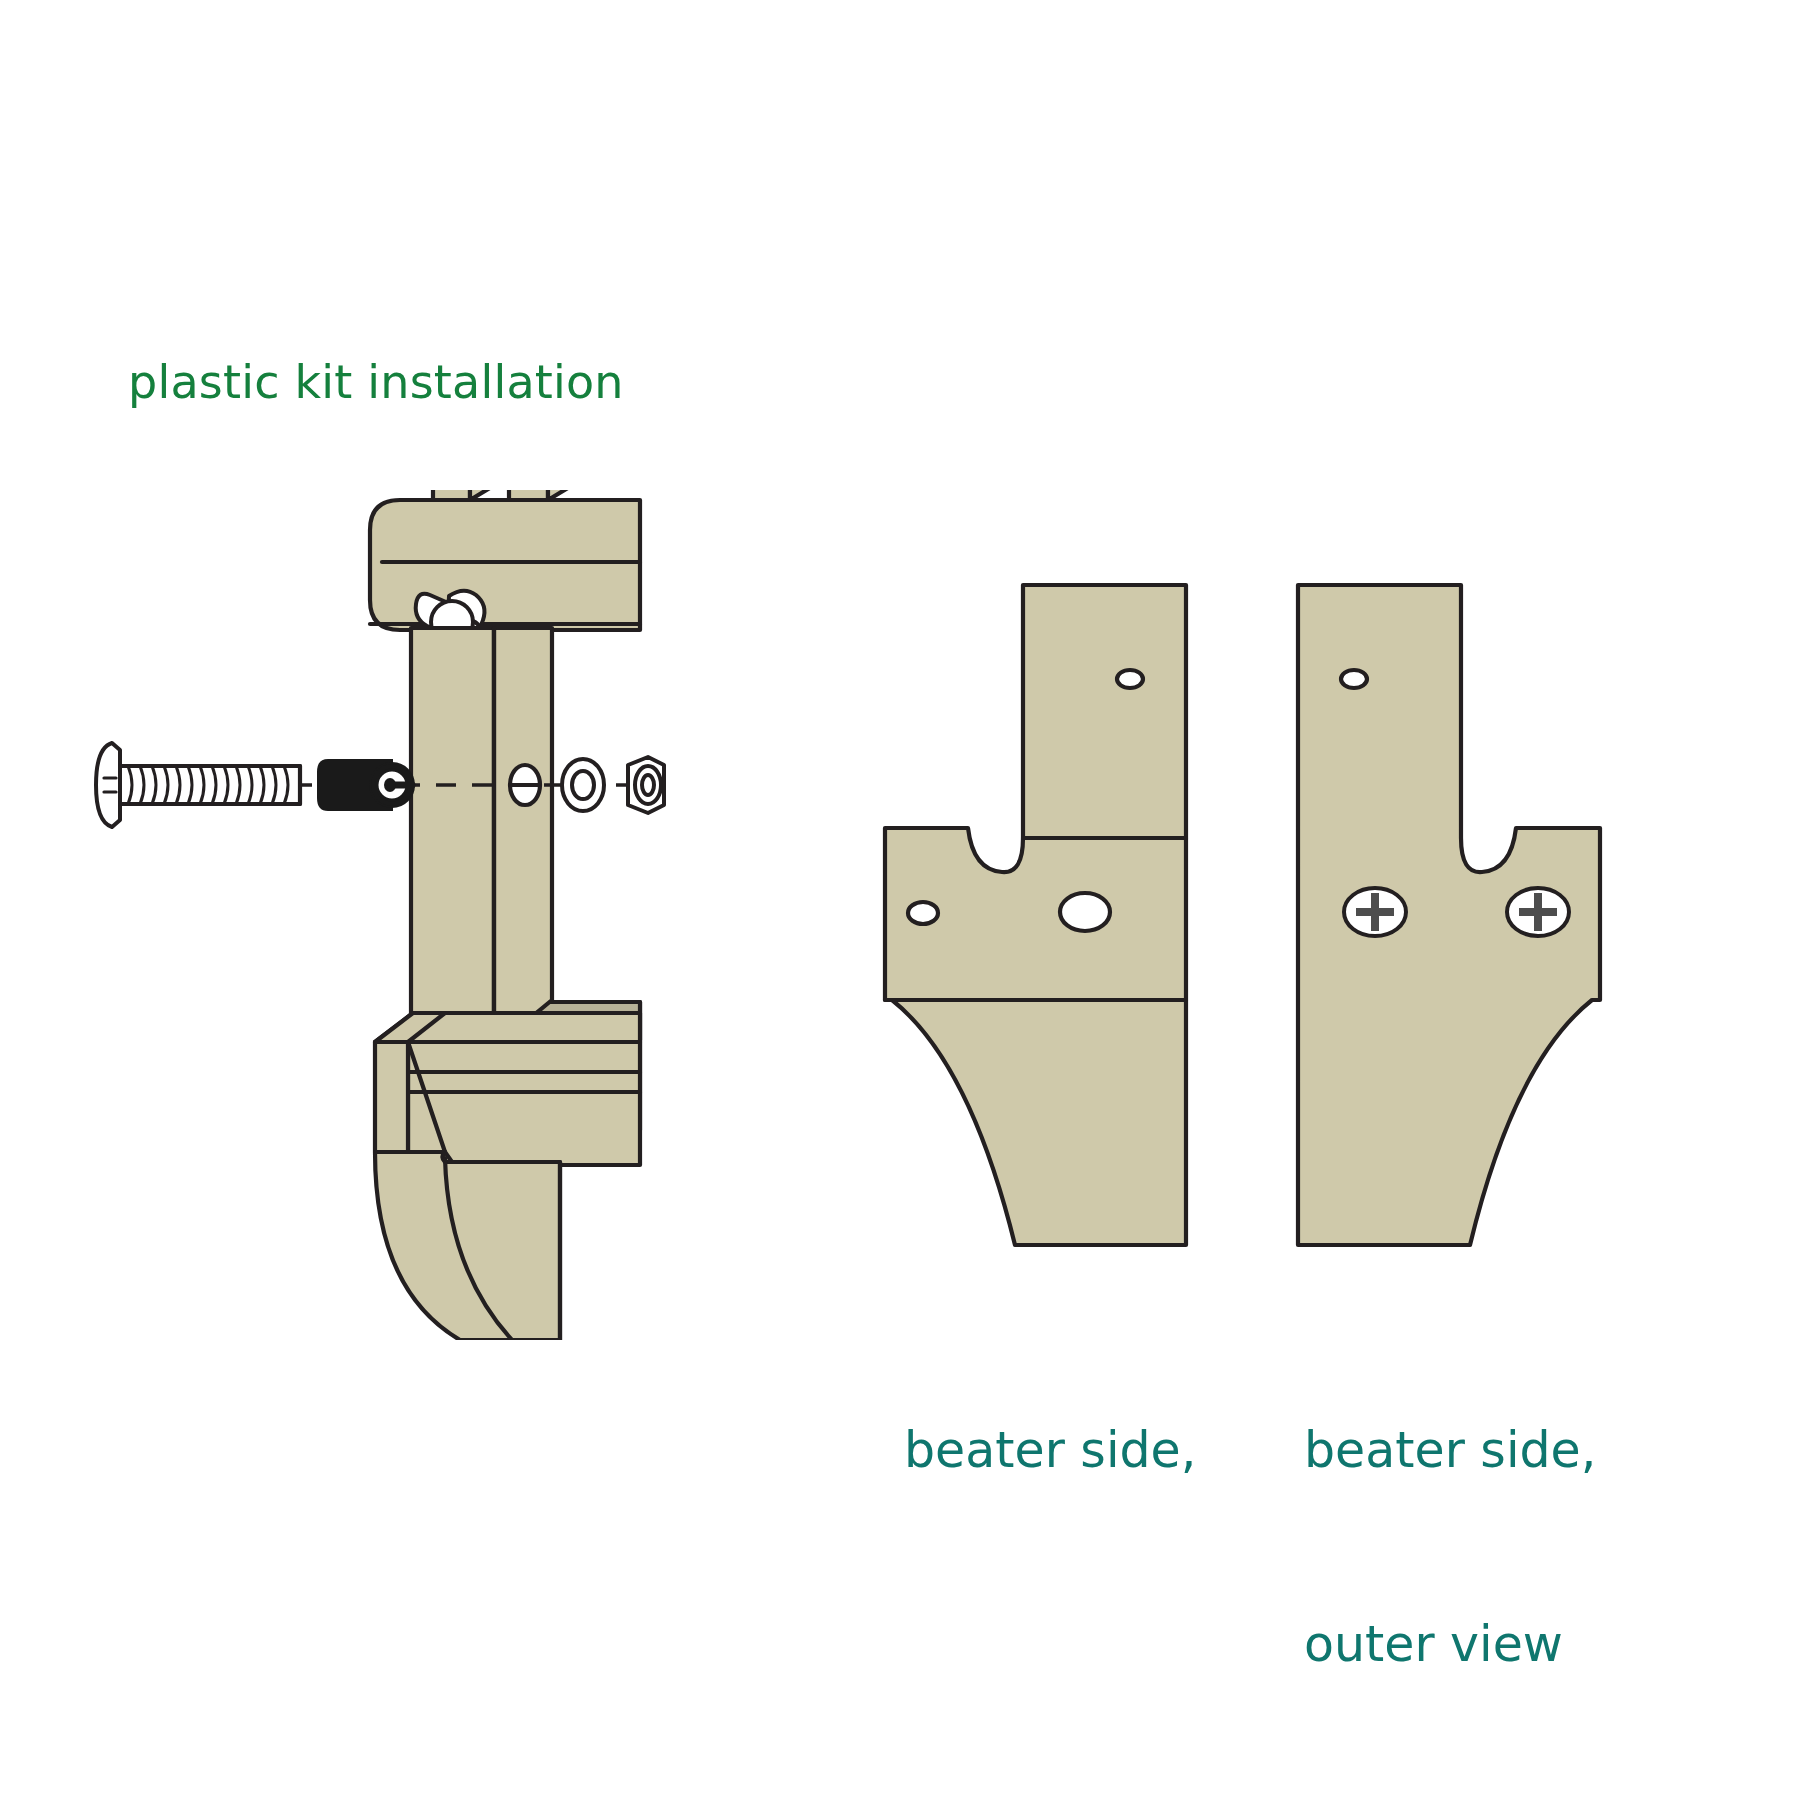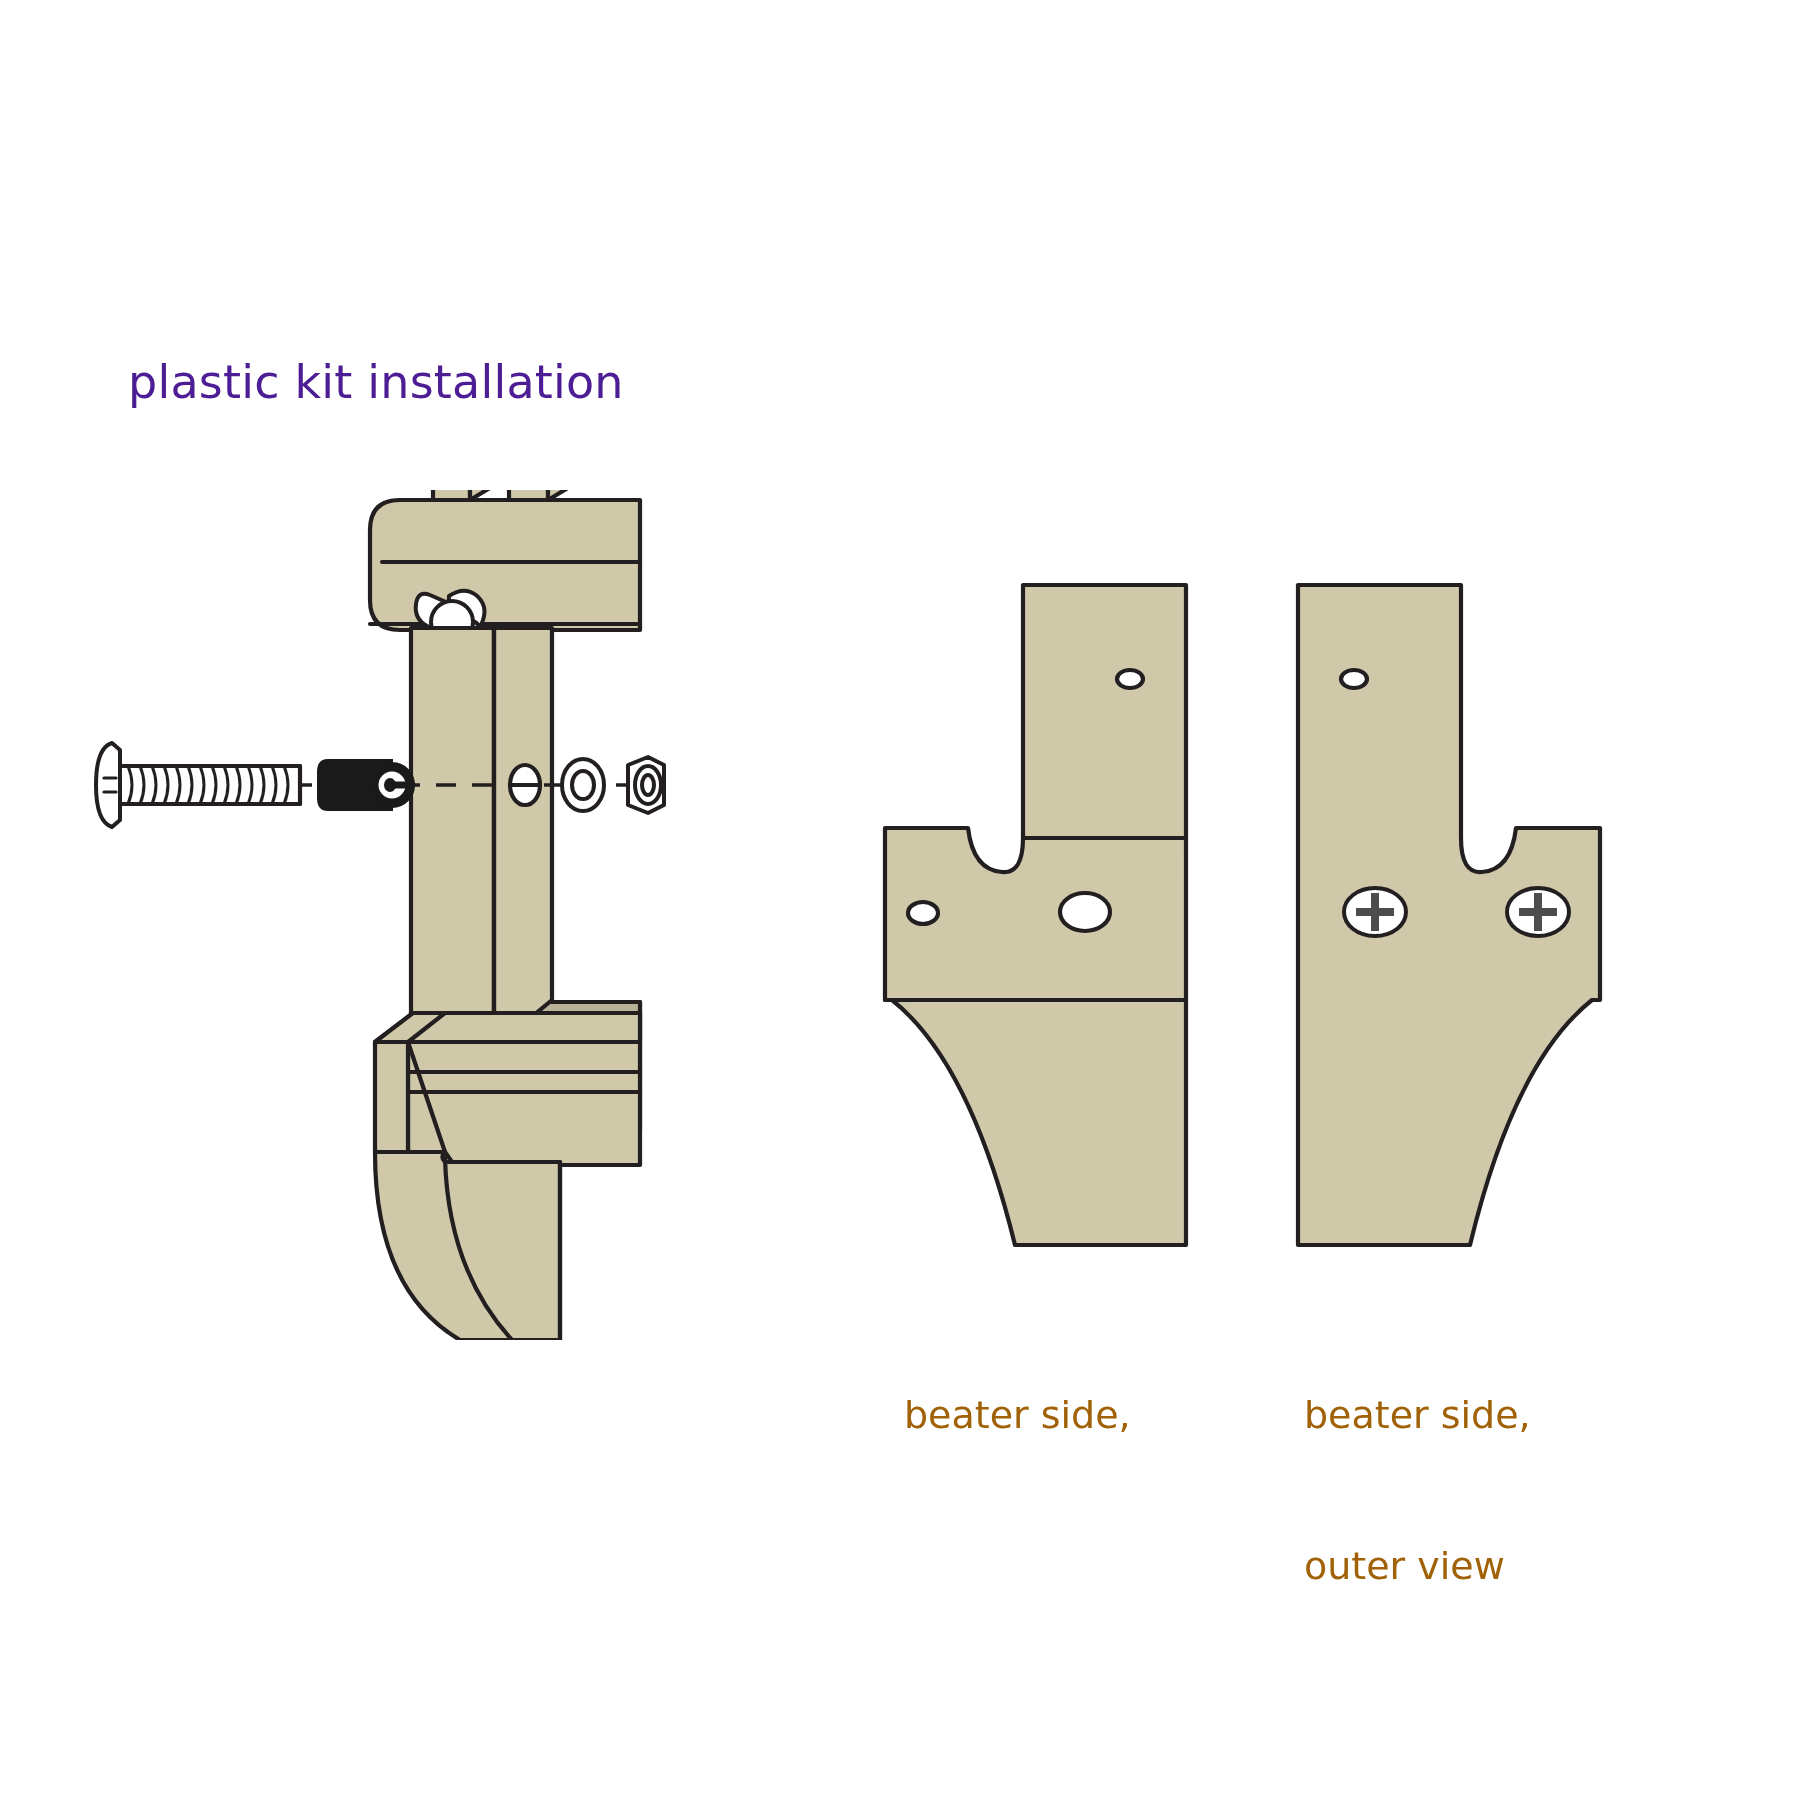--- a/index.html
+++ b/index.html
@@ -23,28 +23,28 @@
     height: 1800px;
     background: #ffffff;
   }
   .title {
     position: absolute;
     left: 128px;
     top: 358px;
     font-size: 46px;
     letter-spacing: 0.2px;
     line-height: 1.05;
-    color: #4c1d95;
+    color: #15803d;
     white-space: nowrap;
   }
   .caption {
     position: absolute;
-    font-size: 38px;
+    font-size: 49px;
     line-height: 1.32;
-    color: #a16207;
+    color: #0f766e;
     white-space: pre;
   }
   #caption-inner { left: 904px; top: 1290px; }
   #caption-outer { left: 1304px; top: 1290px; }
   svg { display: block; }
   .figsvg {
     position: absolute;
     left: 0; top: 0;
     width: 1800px;
     height: 1800px;

